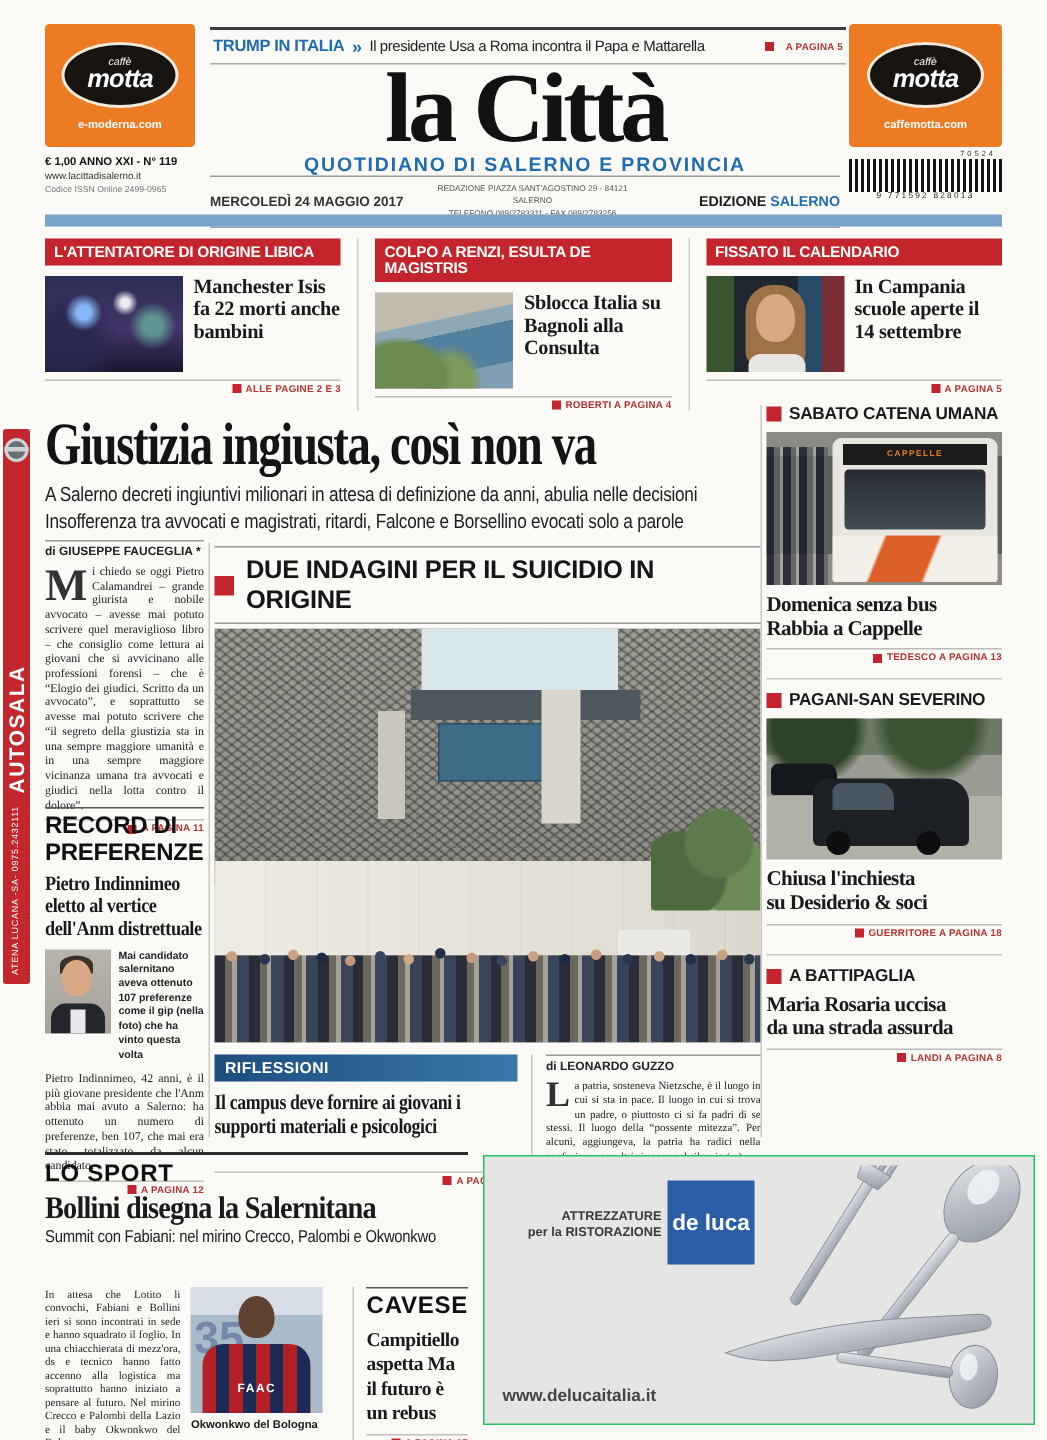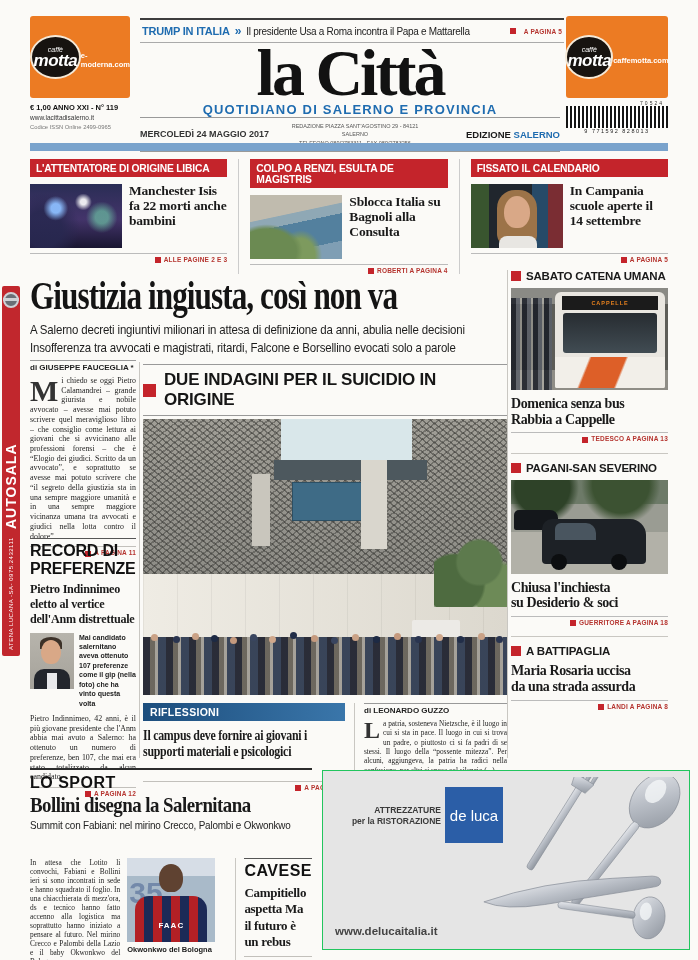--- a/index.html
+++ b/index.html
@@ -3,21 +3,21 @@
 <meta charset="utf-8">
 <style>
   html,body{margin:0;padding:0;background:#e9e7e2;}
   .page{position:relative;width:698px;height:960px;background:#fbfaf7;overflow:hidden;
         font-family:"Liberation Sans",sans-serif;color:#1a1a1a;}
   .abs{position:absolute;}
   .sq{display:inline-block;width:6px;height:6px;background:#c4242b;margin-right:3px;vertical-align:middle;}
   .pref{color:#b5342f;font-weight:bold;font-size:6.5px;text-align:right;letter-spacing:.2px;}
   .hair{border-top:1px solid #c2c0bb;}
   
-  .motta{background:#ec7b23;border-radius:3px;display:flex;flex-direction:row;align-items:center;justify-content:center;}
+  .motta{background:#ec7b23;border-radius:3px;display:flex;flex-direction:column;align-items:center;justify-content:center;}
   .motta .oval{width:74px;height:40px;background:#171310;border-radius:50%;border:2px solid #f4e9d8;
       display:flex;flex-direction:column;align-items:center;justify-content:center;color:#fff;}
   .motta .oval .c1{font-size:7px;font-style:italic;line-height:1;}
   .motta .oval .c2{font-size:17px;font-weight:bold;font-style:italic;line-height:.9;letter-spacing:-.5px;}
   .motta .url{color:#fff;font-weight:bold;font-size:7.5px;margin-top:6px;}
   .priceblock{font-size:6.5px;color:#333;line-height:1.5;}
   .priceblock .p1{font-weight:bold;font-size:7.5px;color:#111;}
   .priceblock .p3{color:#777;font-size:5.8px;}
   .topstrip{border-top:2px solid #3d3d3d;border-bottom:1px solid #aaa;display:flex;align-items:center;gap:5px;padding:4px 2px;}
   .topstrip .tk{color:#1f6cb0;font-weight:bold;font-size:11px;letter-spacing:-.2px;}
@@ -147,21 +147,21 @@
   .playerphoto .jersey{position:absolute;left:8px;bottom:0;width:72px;height:46px;border-radius:14px 14px 0 0;
      background:repeating-linear-gradient(90deg,#b32025 0 9px,#1c2a57 9px 18px);}
   .playerphoto .spon{position:absolute;left:0;right:0;bottom:12px;text-align:center;color:#fff;font-weight:bold;font-size:8px;letter-spacing:1px;}
   .capt{font-size:7.5px;font-weight:bold;margin-top:3px;}
   .cav-title{font-family:"Liberation Serif",serif;font-weight:bold;font-size:13px;line-height:1.25;letter-spacing:-.3px;margin-top:5px;}
   
   .deluca{background:#e5e5e5;border:1px solid #22c55e;}
   .deluca .txt{position:absolute;left:26px;top:34px;width:92px;text-align:right;font-size:8.5px;font-weight:bold;color:#3a3a3a;line-height:1.35;}
   .deluca .txt .perla{font-weight:bold;}
   .deluca .brand{position:absolute;left:122px;top:16px;width:58px;height:56px;background:#2b5ea7;color:#fff;
-     display:flex;align-items:center;justify-content:center;font-weight:normal;font-size:15px;}
+     display:flex;align-items:center;justify-content:center;font-weight:bold;font-size:15px;}
   .deluca .url{position:absolute;left:12px;bottom:12px;font-size:11.5px;font-weight:bold;color:#444;}
 </style>
 </head>
 <body>
 
 <div class="page">
 
   <div class="abs motta" style="left:30px;top:16px;width:100px;height:82px;">
     <div class="oval">
       <div class="c1">caffè</div>

